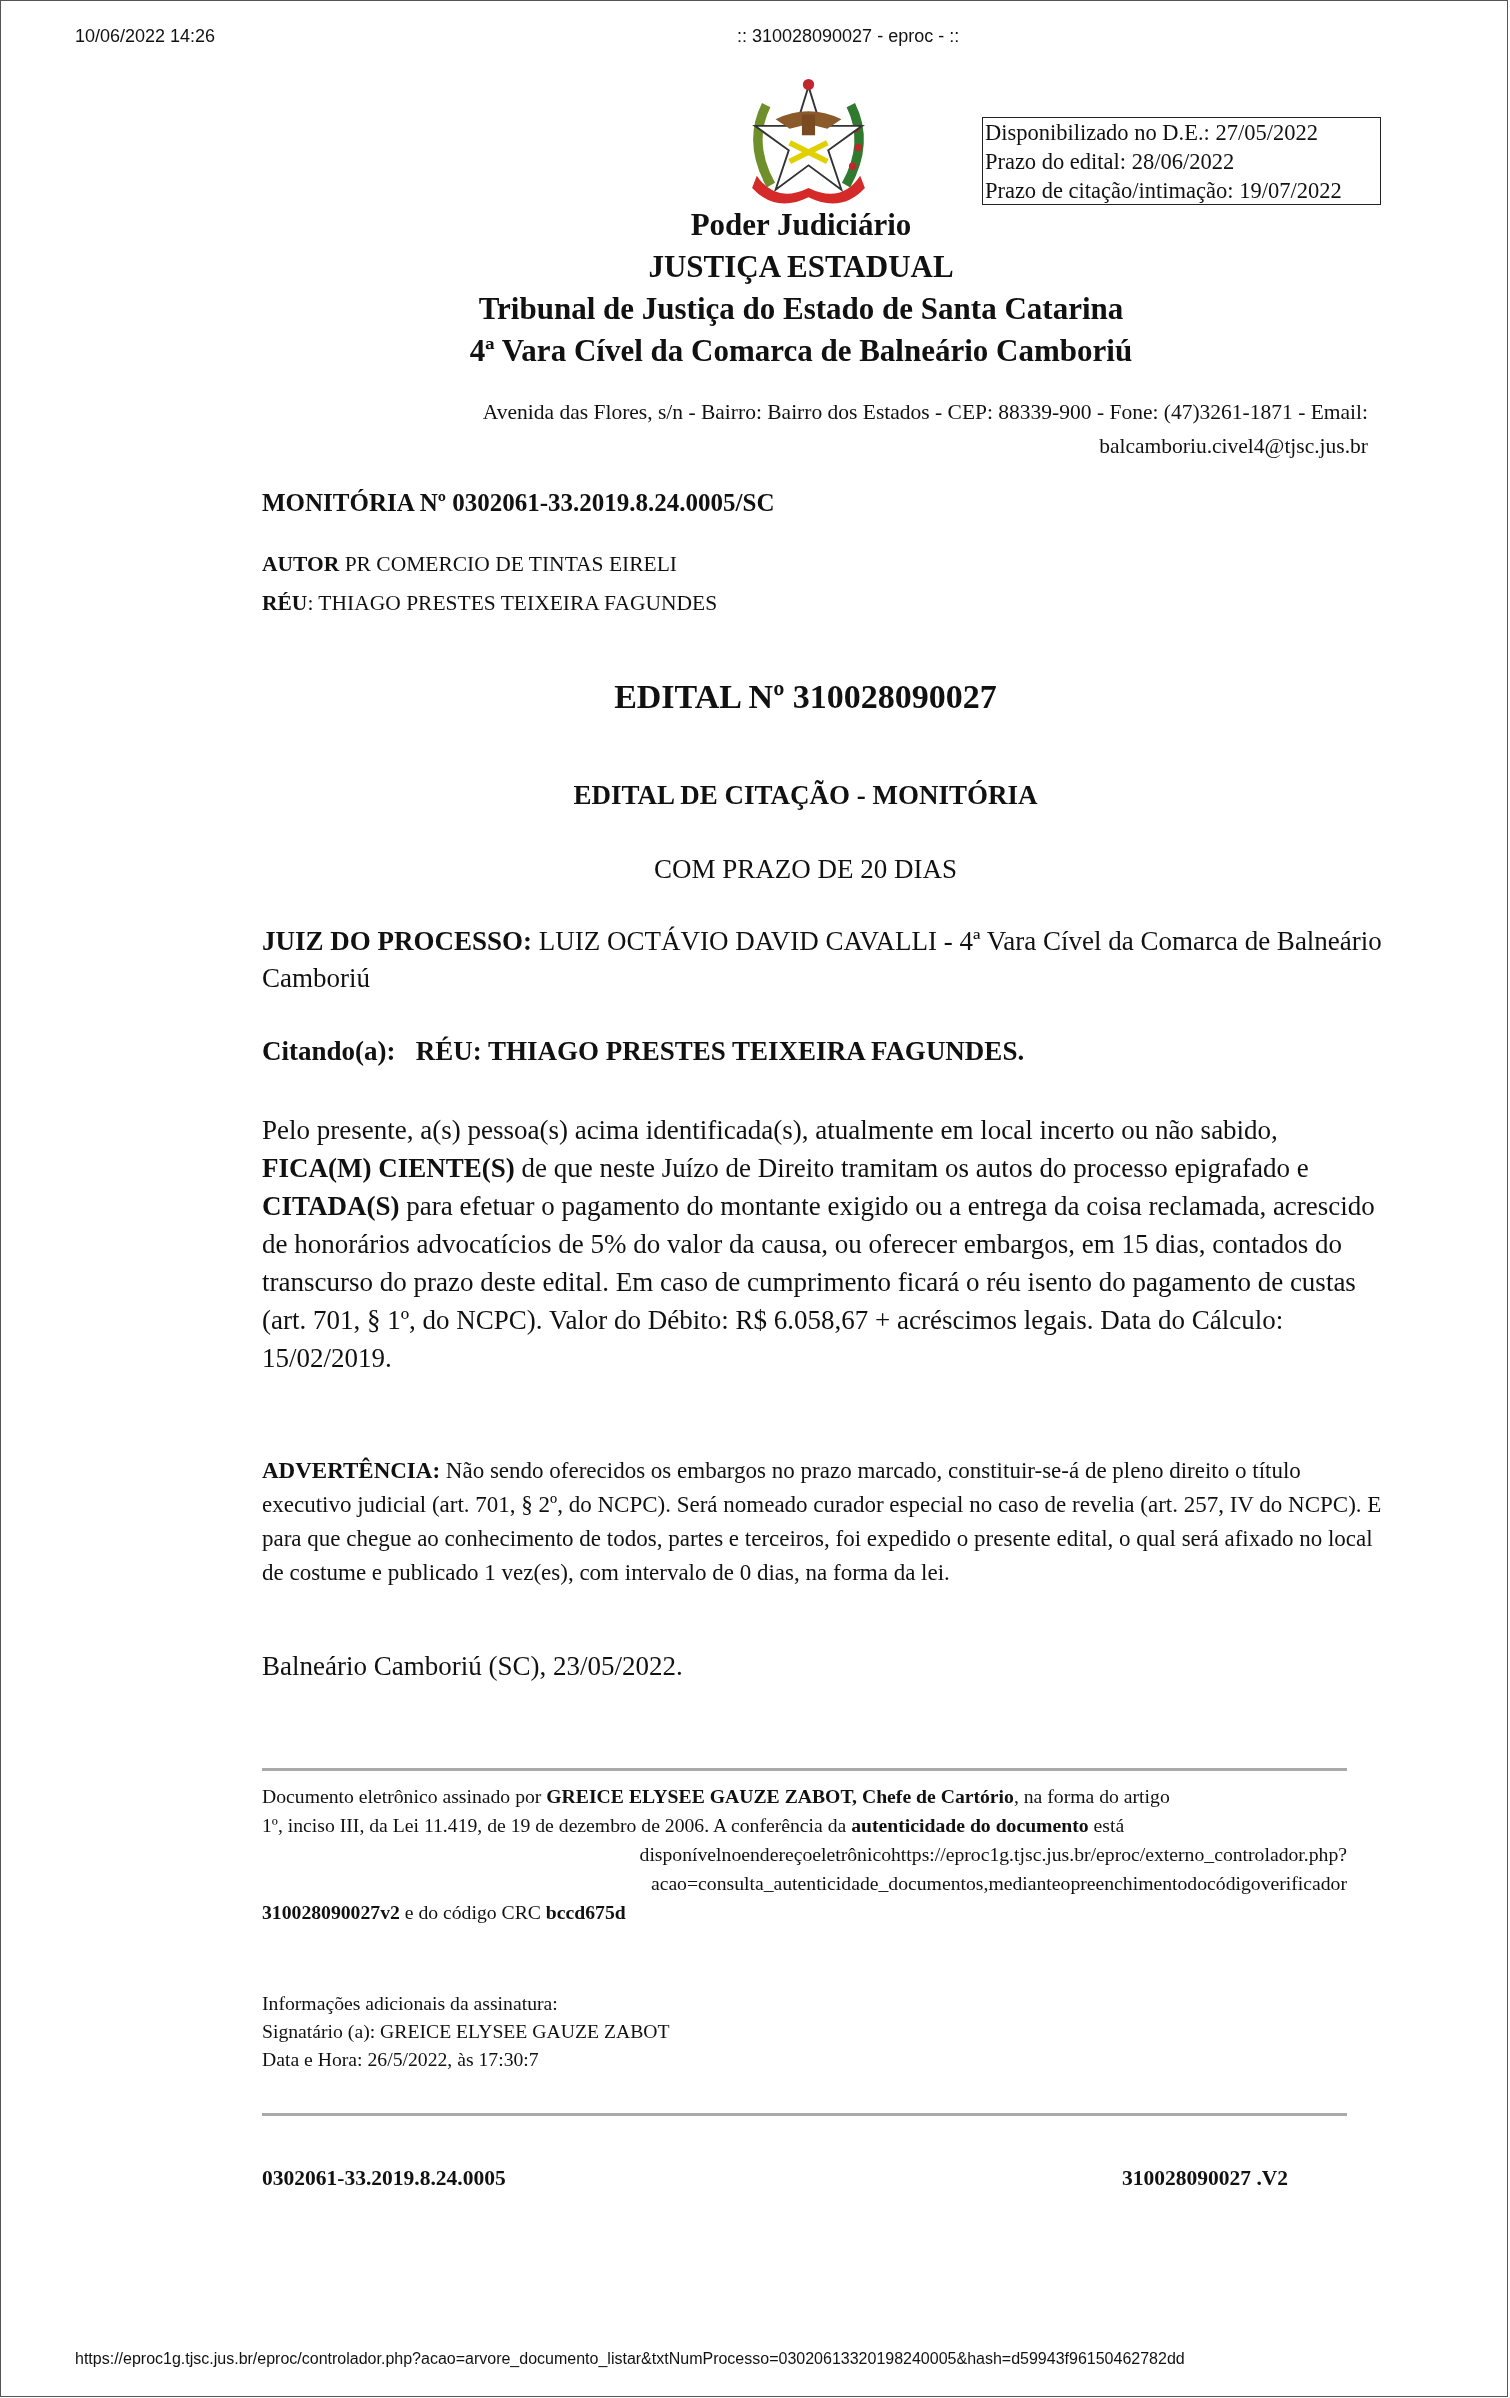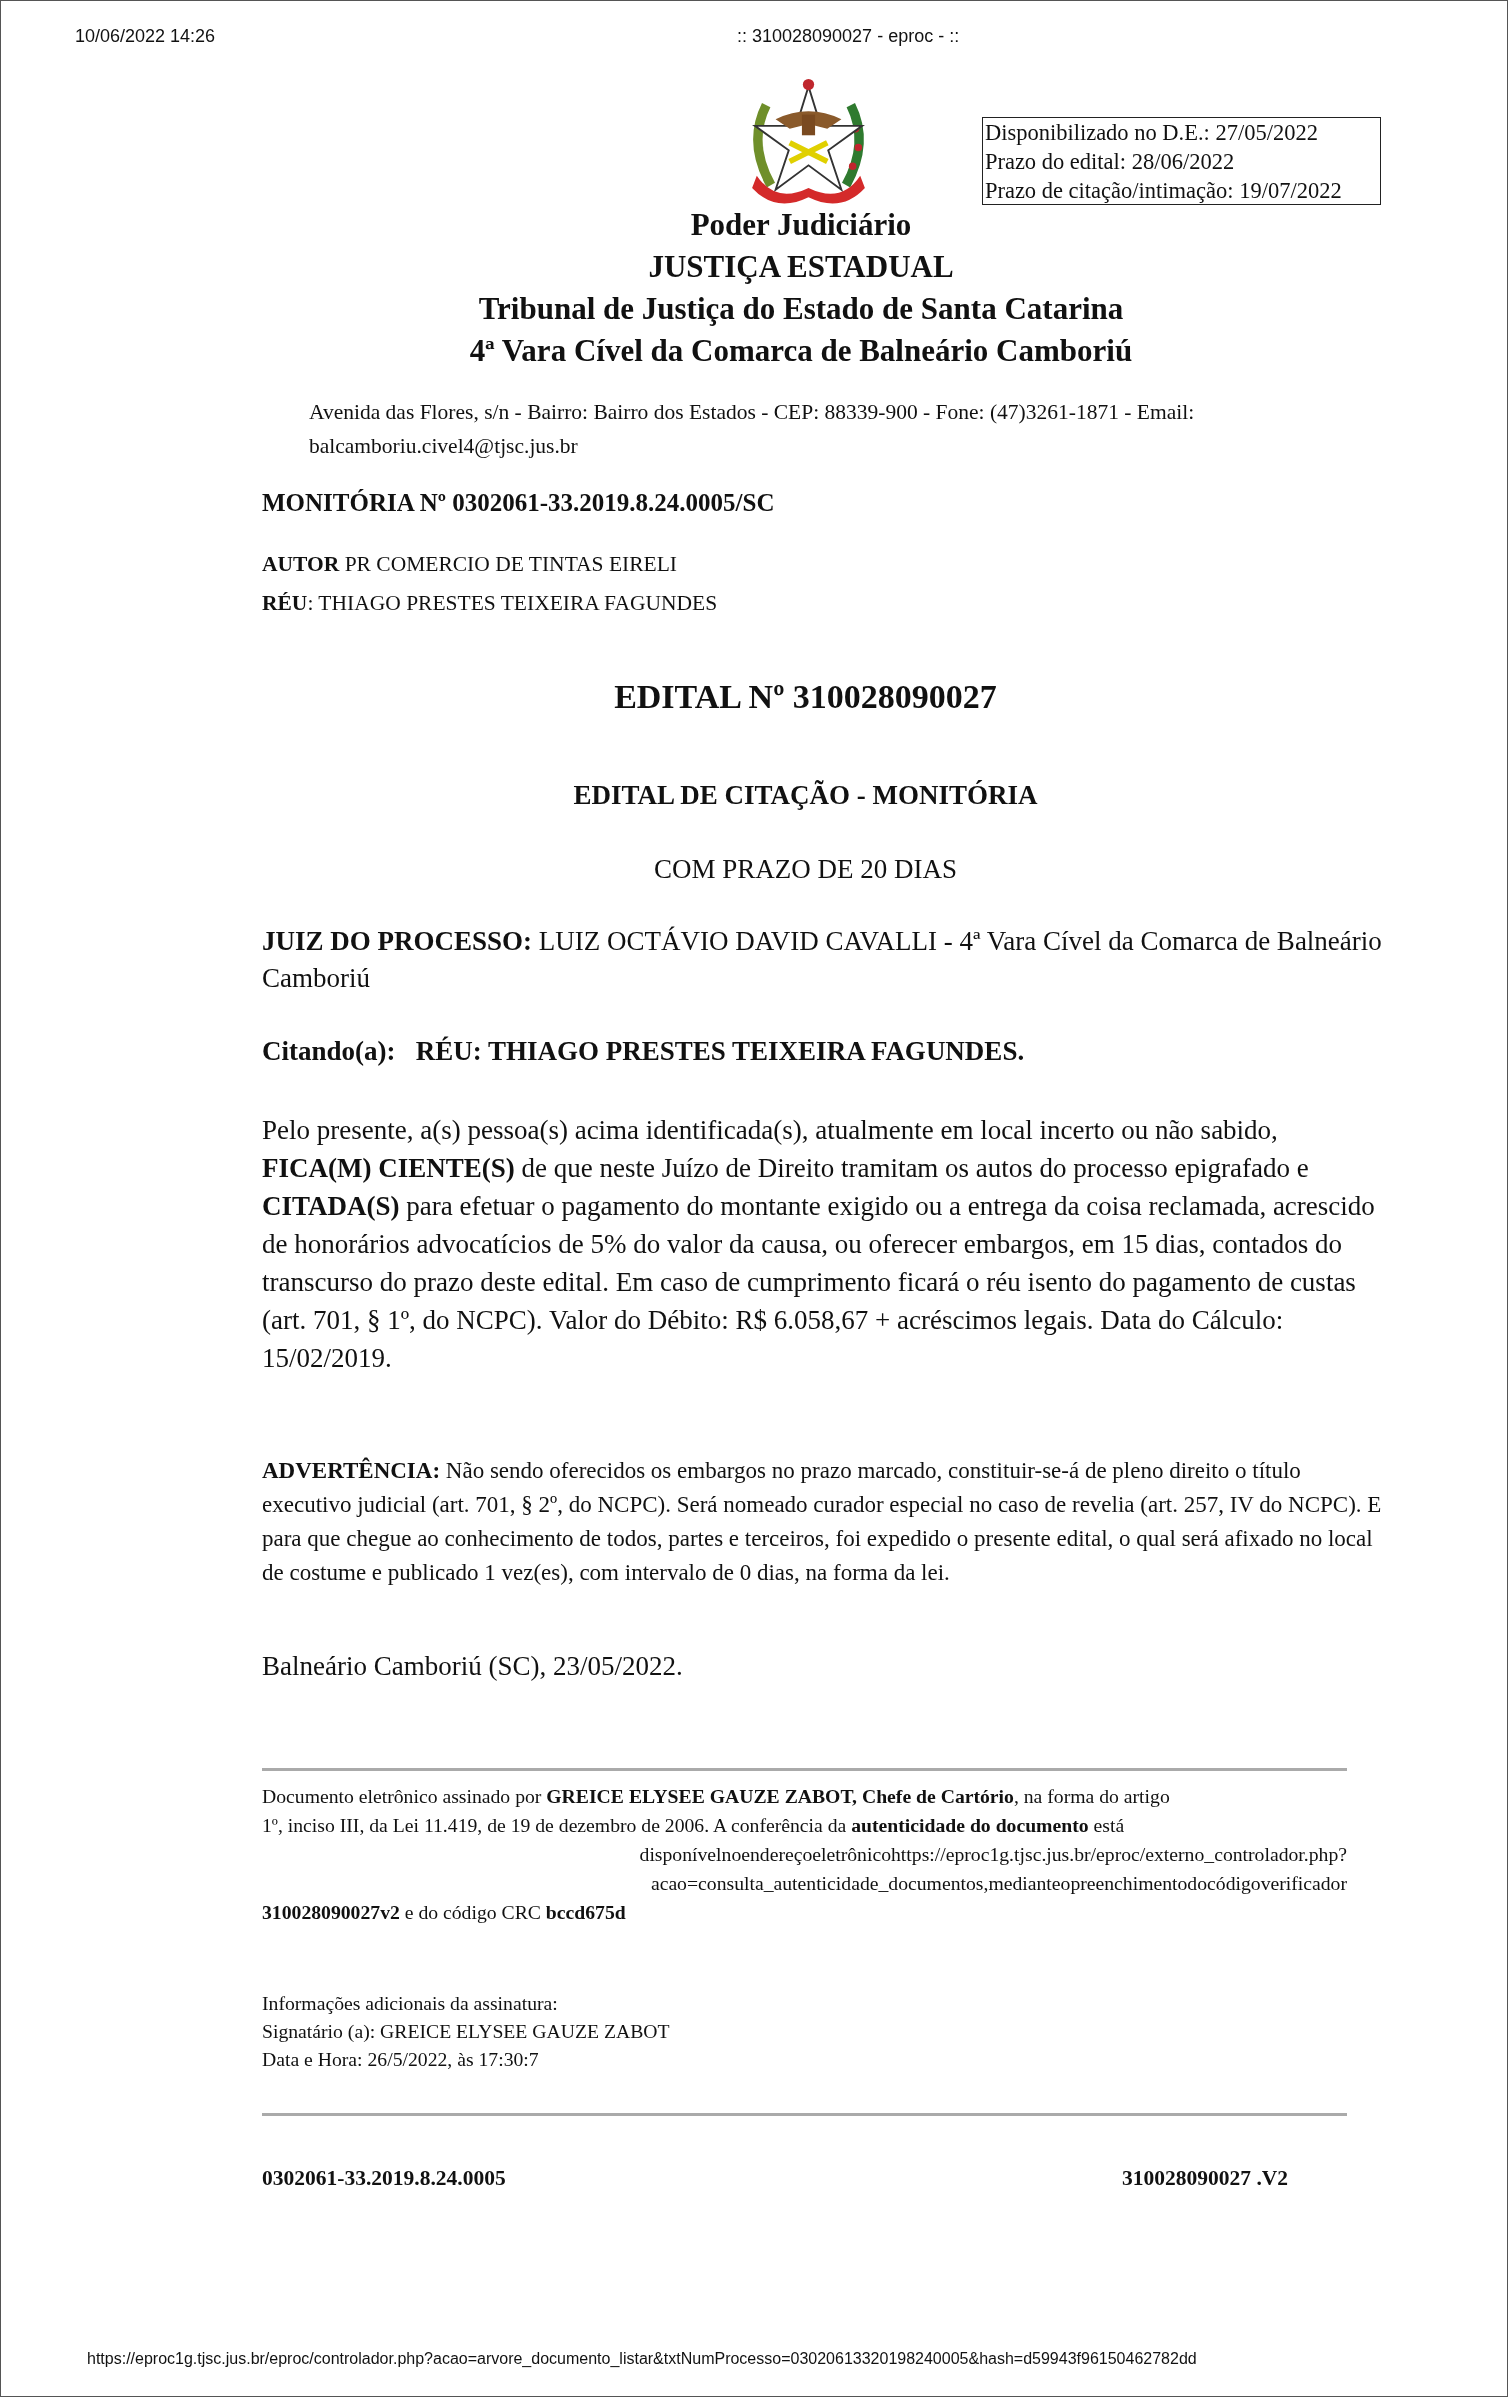--- a/index.html
+++ b/index.html
@@ -15,39 +15,39 @@
   .sans { font-family: "Liberation Sans", "DejaVu Sans", sans-serif; text-align: center; }
   .print-date { left: 75px; top: 26px; font-size: 18px; }
   .print-title { left: 737px; top: 26px; font-size: 18px; }
   .coat { left: 738px; top: 77px; width: 141px; height: 141px; }
   .dates-box {
     left: 982px; top: 117px; width: 399px; height: 88px;
     border: 1.9px solid #222; box-sizing: border-box; padding: 0 0 0 1.9px;
     font-weight: normal; font-size: 22.5px; line-height: 29px; white-space: nowrap;
   }
   .header-block { left: 0; top: 204px; width: 1602px; text-align: center; font-weight: bold; font-size: 31px; line-height: 42px; }
-  .address { left: 309px; top: 395px; width: 1059px; text-align: left; font-size: 21.5px; line-height: 34px; }
+  .address { left: 309px; top: 395px; width: 1059px; text-align: right; font-size: 21.5px; line-height: 34px; }
   .proc-title { left: 262px; top: 489px; font-weight: bold; font-size: 25px; }
   .party { left: 262px; font-size: 21.5px; }
   .party b { font-weight: bold; text-align: right; }
   .edital-no { left: 0; top: 678px; width: 1611px; text-align: center; font-weight: bold; font-size: 34px; }
   .edital-type { left: 0; top: 780px; width: 1611px; text-align: center; font-weight: bold; font-size: 27px; }
   .prazo { left: 0; top: 854px; width: 1611px; text-align: center; font-size: 27px; }
   .juiz { left: 262px; top: 923px; width: 1152px; font-size: 27px; line-height: 37px; }
   .citando { left: 262px; top: 1036px; font-weight: bold; font-size: 27px; }
   .body-text { left: 262px; top: 1111px; width: 1124px; font-size: 27px; line-height: 38px; }
   .advert { left: 262px; top: 1454px; width: 1124px; font-size: 23px; line-height: 34px; }
   .place-date { left: 262px; top: 1651px; font-size: 27px; }
   .rule { left: 262px; width: 1085px; height: 2.8px; background: #aaa; }
   .sig-text { left: 262px; top: 1782px; width: 1085px; font-size: 19.7px; line-height: 29px; text-align: justify; }
   .sig-text .line { display: flex; justify-content: flex-end; white-space: nowrap; }
   .sig-info { left: 262px; top: 1981px; font-size: 19.7px; line-height: 28px; margin-top: 8px; }
   .foot-left { left: 262px; top: 2166px; font-weight: bold; font-size: 21.5px; }
   .foot-right { left: 1122px; top: 2166px; font-weight: bold; font-size: 21.5px; }
-  .url-footer { left: 75px; top: 2350px; font-size: 16px; margin-left: 12px; }
+  .url-footer { left: 75px; top: 2350px; font-size: 16px; }
 </style>
 </head>
 <body>
 
 <div class="frame"></div>
 
 <div class="abs sans print-date">10/06/2022 14:26</div>
 <div class="abs sans print-title">:: 310028090027 - eproc - ::</div>
 
 <div class="abs coat">

